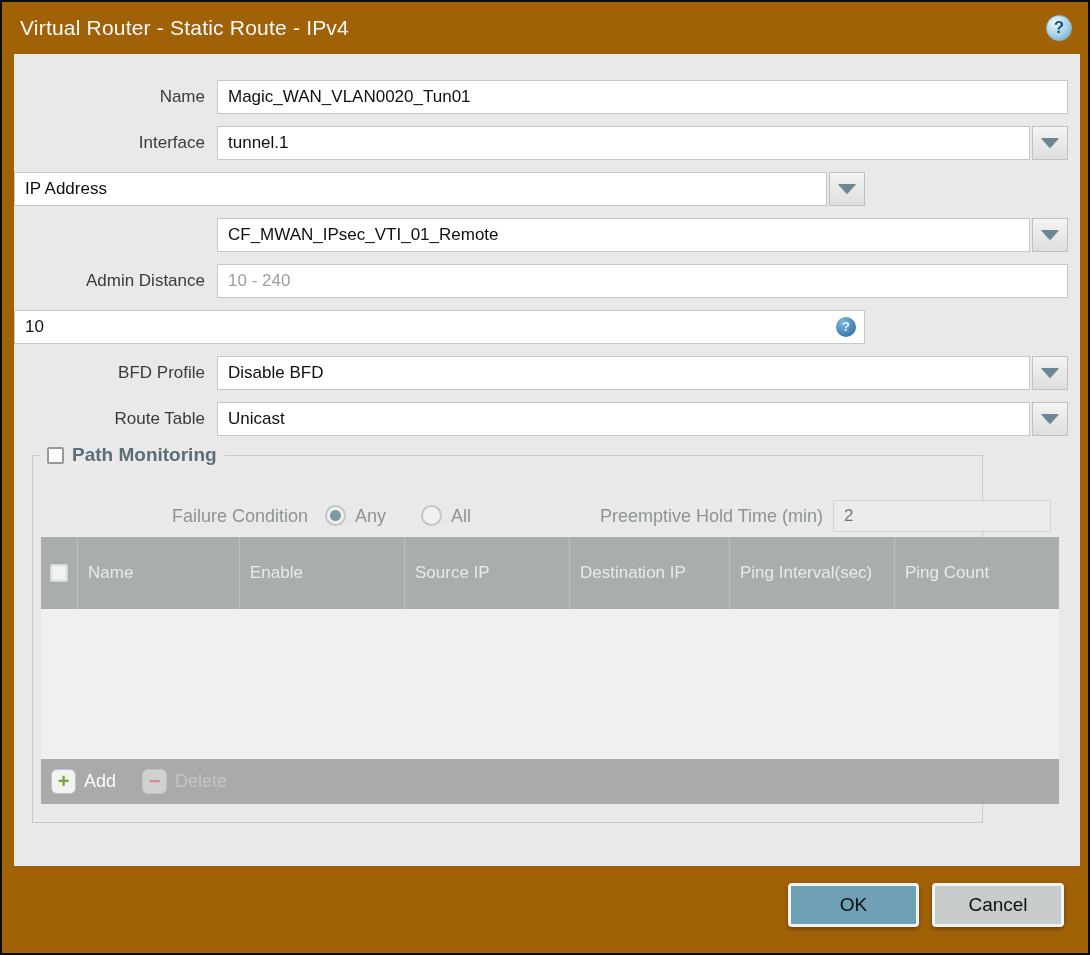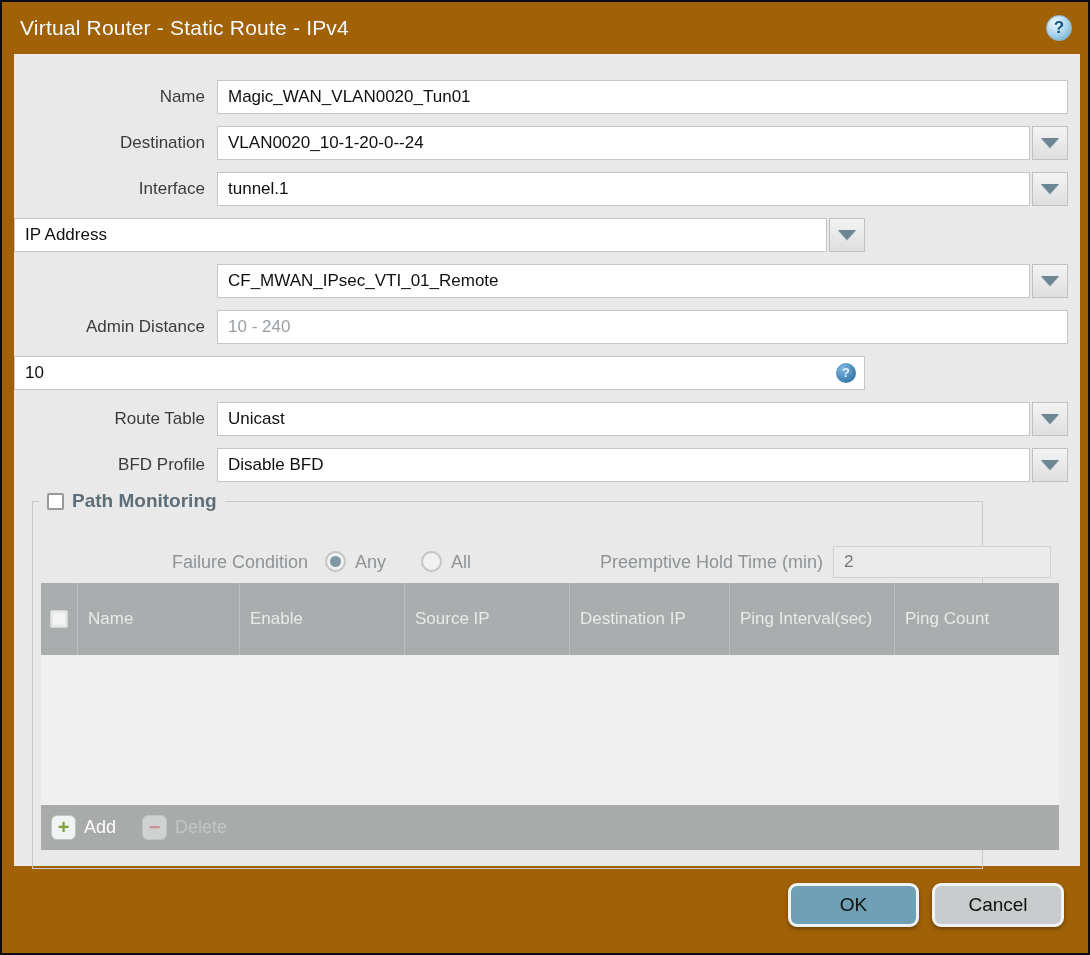--- a/index.html
+++ b/index.html
@@ -132,21 +132,21 @@
     font-size:20px; font-weight:bold; text-align:center; line-height:23px;
   }
   .add-icon { color:#7da33a; }
   .del-icon { color:#cf8d94; background:rgba(240,240,240,0.55); }
   .tool-lbl-add { color:#fdfdfd; font-size:18px; }
   .tool-lbl-del { color:#c2c5c5; font-size:18px; }
 
   
   .btn {
     position:absolute; top:881px; height:44px;
-    border:3px solid #eef3f5; border-radius:9px;
+    border:3px solid #eef3f5; border-radius:4px;
     font-family:"Liberation Sans", sans-serif;
     font-size:19px; color:#101010; cursor:pointer;
     box-shadow:0 2px 4px rgba(0,0,0,0.35);
   }
   .btn-ok { left:786px; width:131px; background:#6fa0b5; }
   .btn-cancel { left:930px; width:132px; background:#c9cccc; }
 </style>
 </head>
 <body>
 
@@ -159,29 +159,20 @@
 
   <div class="content">
 
     <div class="row">
       <div class="lbl">Name</div>
       <div class="field">
         <input class="tin" type="text" value="Magic_WAN_VLAN0020_Tun01" style="">
       </div>
     </div>
 
-    <div class="row">
-      <div class="lbl">Destination</div>
-      <div class="field">
-        <input class="tin" type="text" value="VLAN0020_10-1-20-0--24" style="">
-        <div class="dd-btn">
-          <div class="dd-arrow"></div>
-        </div>
-      </div>
-    </div>
 
     <div class="row">
       <div class="lbl">Interface</div>
       <div class="field">
         <input class="tin" type="text" value="tunnel.1" style="">
         <div class="dd-btn">
           <div class="dd-arrow"></div>
         </div>
       </div>
     </div>
@@ -213,33 +204,33 @@
     </div>
 
     <div class="row">
       <div class="field">
         <input class="tin" type="text" value="10" style="">
         <div class="metric-info">?</div>
       </div>
     </div>
 
     <div class="row">
+      <div class="lbl">BFD Profile</div>
+      <div class="field">
+        <input class="tin" type="text" value="Disable BFD" style="">
+        <div class="dd-btn">
+          <div class="dd-arrow"></div>
+        </div>
+      </div>
+    </div>
+
+    <div class="row">
       <div class="lbl">Route Table</div>
       <div class="field">
         <input class="tin" type="text" value="Unicast" style="">
-        <div class="dd-btn">
-          <div class="dd-arrow"></div>
-        </div>
-      </div>
-    </div>
-
-    <div class="row">
-      <div class="lbl">BFD Profile</div>
-      <div class="field">
-        <input class="tin" type="text" value="Disable BFD" style="">
         <div class="dd-btn">
           <div class="dd-arrow"></div>
         </div>
       </div>
     </div>
 
     <div class="pm">
       <div class="pm-legend">
         <div class="pm-checkbox"></div>
         <div class="pm-title">Path Monitoring</div>

